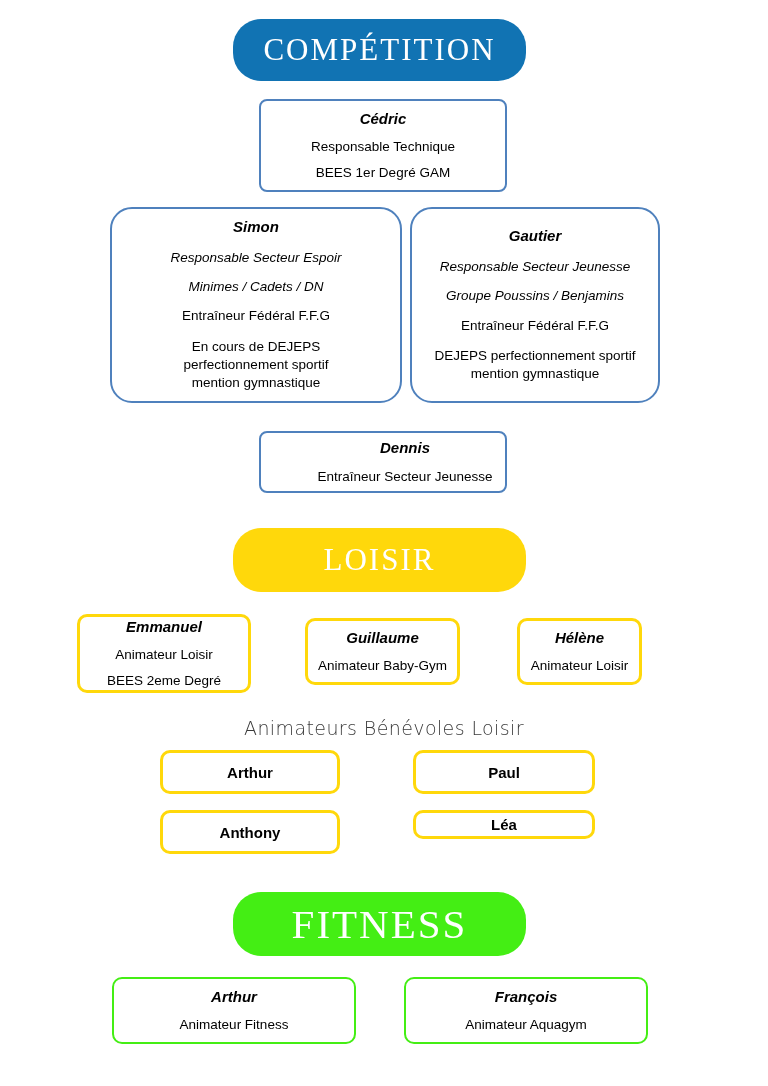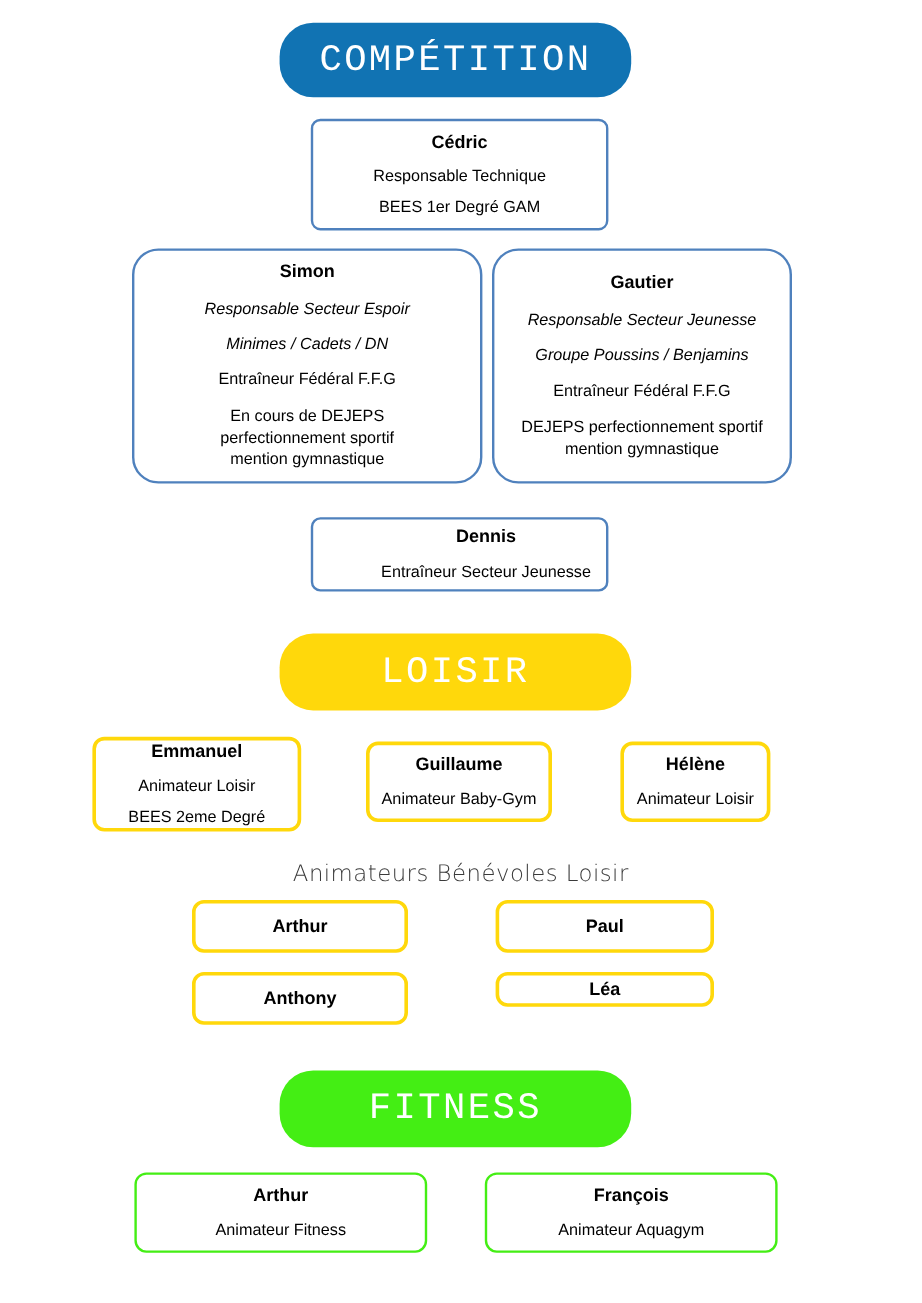--- a/index.html
+++ b/index.html
@@ -24,38 +24,38 @@
   
   .banner {
     position: absolute;
     display: flex;
     align-items: center;
     justify-content: center;
     border-radius: 28px;
     color: #ffffff;
     letter-spacing: 2px;
     font-weight: 300;
-    font-family: Liberation Mono, monospace;
+    font-family: Liberation Serif, serif;
     text-align: right;
     -webkit-font-smoothing: antialiased;
   }
   .banner-competition {
     left: 233px; top: 19px; width: 293px; height: 62px;
     background: #1173B3;
     font-size: 31px;
   }
   .banner-loisir {
     left: 233px; top: 528px; width: 293px; height: 64px;
     background: #FFD80B;
     font-size: 31px;
   }
   .banner-fitness {
     left: 233px; top: 892px; width: 293px; height: 64px;
     background: #44EE14;
-    font-size: 31px;
+    font-size: 41px;
   }
 
   
   .card {
     position: absolute;
     box-sizing: border-box;
     background: #ffffff;
     display: flex;
     flex-direction: column;
     align-items: center;
@@ -77,20 +77,21 @@
   .card-green {
     border: 2px solid #44EE14;
     border-radius: 10px;
   }
 
   .card .name {
     font-weight: bold;
     font-size: 15px;
     line-height: 1.15;
     margin-bottom: 2px;
+    font-style: italic;
   }
   .card .line {
     font-size: 13.5px;
     line-height: 1.2;
   }
   .card .line.italic {
     font-style: italic;
   }
   .card .line.multi {
     line-height: 1.35;

